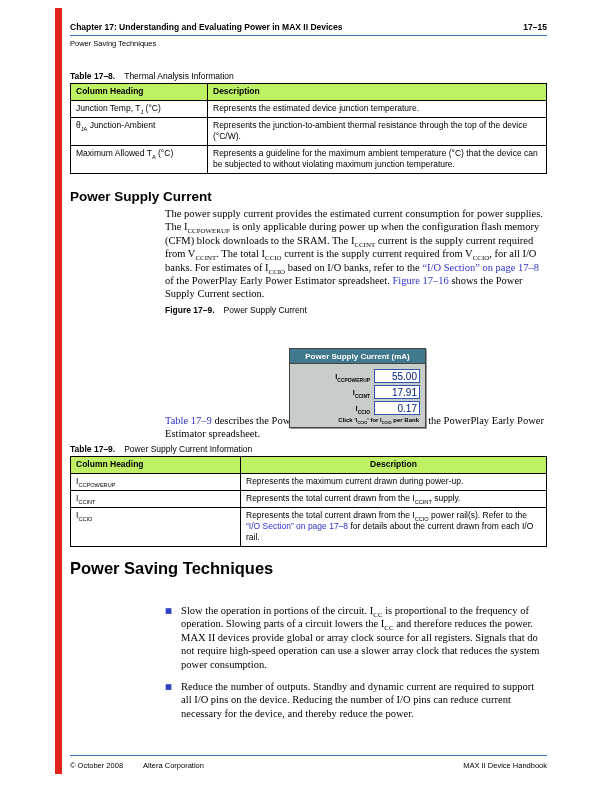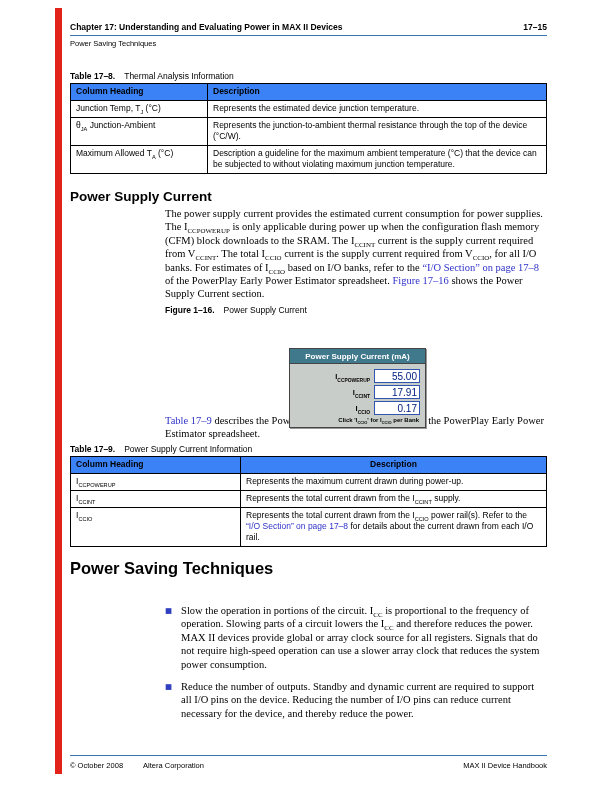--- a/index.html
+++ b/index.html
@@ -23,21 +23,21 @@
   .caption .cap-title { margin-left:9px; }
   #figcap { left:165px; top:305px; }
   #t8cap { top:71px; }
   #t9cap { top:444px; }
 
   
   table.doc { position:absolute; left:70px; width:477px; border-collapse:collapse;
     font-family:"Liberation Sans", sans-serif; font-size:8.5px; line-height:11px; }
   table.doc th, table.doc td { border:1px solid #000; padding:2px 5px 3px; vertical-align:top;
     text-align:left; font-weight:normal; }
-  table.doc th { background:#3b82f6; font-weight:bold; }
+  table.doc th { background:#bef264; font-weight:bold; }
   #table8 { top:83px; }
   #table8 .c1 { width:137px; }
   #table9 { top:456px; }
   #table9 .c1 { width:170px; }
   #table9 th.c2 { text-align:center; }
 
   
   .h1 { position:absolute; left:70px; font-family:"Liberation Sans", sans-serif; font-weight:bold; color:#000; }
   #heading-psc { top:189px; font-size:13.5px; }
   #heading-pst { top:559px; font-size:16.5px; }
@@ -109,31 +109,31 @@
     <tr>
       <td class="c1"><span>Junction Temp, T</span><sub>J</sub><span> (°C)</span></td>
       <td class="c2"><span>Represents the estimated device junction temperature.</span></td>
     </tr>
     <tr>
       <td class="c1"><span>θ</span><sub>JA</sub><span> Junction-Ambient</span></td>
       <td class="c2"><span>Represents the junction-to-ambient thermal resistance through the top of the device (°C/W).</span></td>
     </tr>
     <tr>
       <td class="c1"><span>Maximum Allowed T</span><sub>A</sub><span> (°C)</span></td>
-      <td class="c2"><span>Description a guideline for the maximum ambient temperature (°C) that the device can be subjected to without violating maximum junction temperature.</span></td>
+      <td class="c2"><span>Represents a guideline for the maximum ambient temperature (°C) that the device can be subjected to without violating maximum junction temperature.</span></td>
     </tr>
   </tbody>
     </table>
 
   <div class="h1" id="heading-psc">Power Supply Current</div>
 
   <div class="body-text" id="para1"><span>The power supply current provides the estimated current consumption for power supplies. The I</span><sub>CCPOWERUP</sub><span> is only applicable during power up when the configuration flash memory (CFM) block downloads to the SRAM. The I</span><sub>CCINT</sub><span> current is the supply current required from V</span><sub>CCINT</sub><span>. The total I</span><sub>CCIO</sub><span> current is the supply current required from V</span><sub>CCIO</sub><span>, for all I/O banks. For estimates of I</span><sub>CCIO</sub><span> based on I/O banks, refer to the </span><span class="link">“I/O Section” on page 17–8</span><span> of the PowerPlay Early Power Estimator spreadsheet. </span><span class="link">Figure 17–16</span><span> shows the Power Supply Current section.</span></div>
 
   <div class="caption" id="figcap">
-    <span class="cap-label">Figure 1–16.</span><span class="cap-title">Power Supply Current</span>
+    <span class="cap-label">Figure 17–9.</span><span class="cap-title">Power Supply Current</span>
   </div>
 
   <div class="figpanel">
     <div class="figpanel-title">Power Supply Current (mA)</div>
     <div class="figpanel-body">
       <div class="figrow">
         <span class="figlabel"><span>I</span><sub>CCPOWERUP</sub></span>
         <span class="figvalue">55.00</span>
       </div>
       <div class="figrow">

